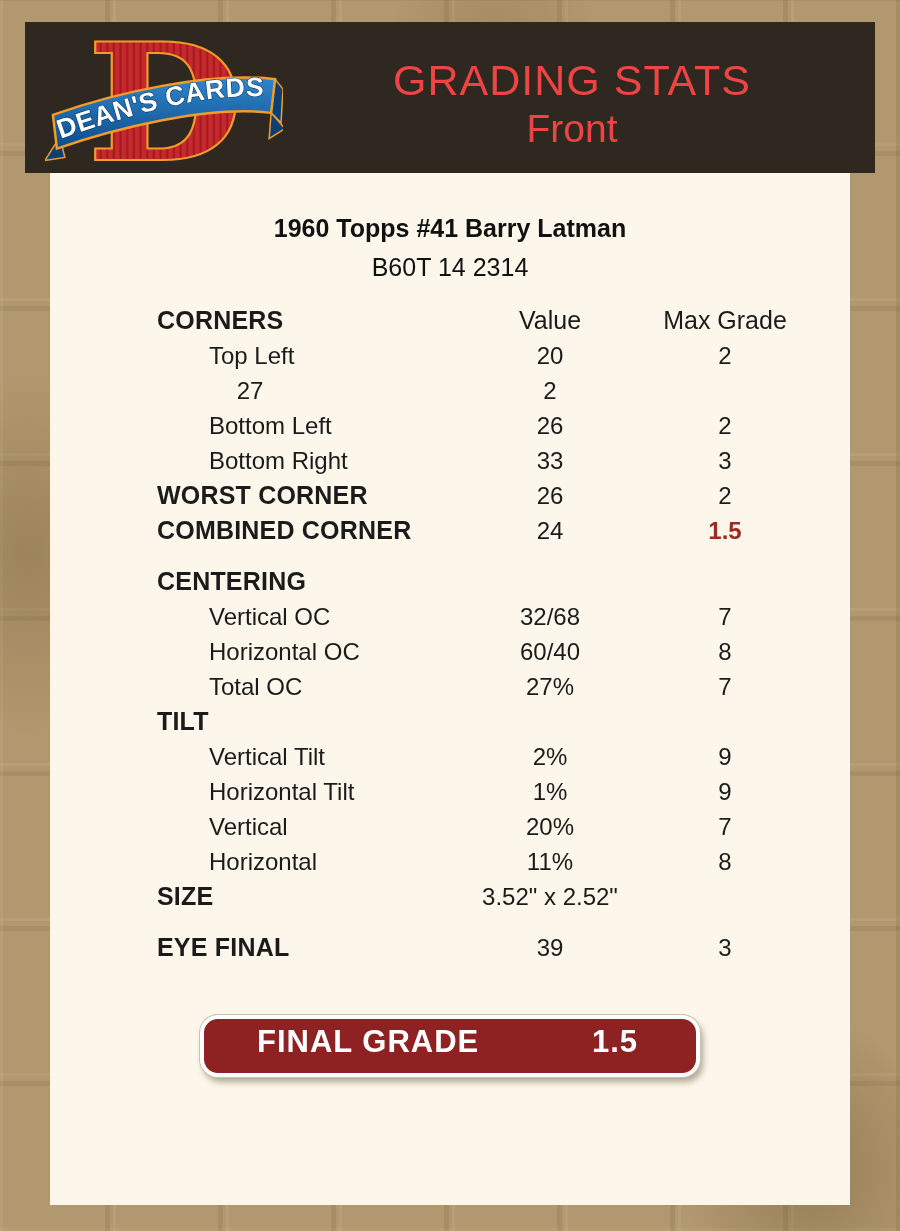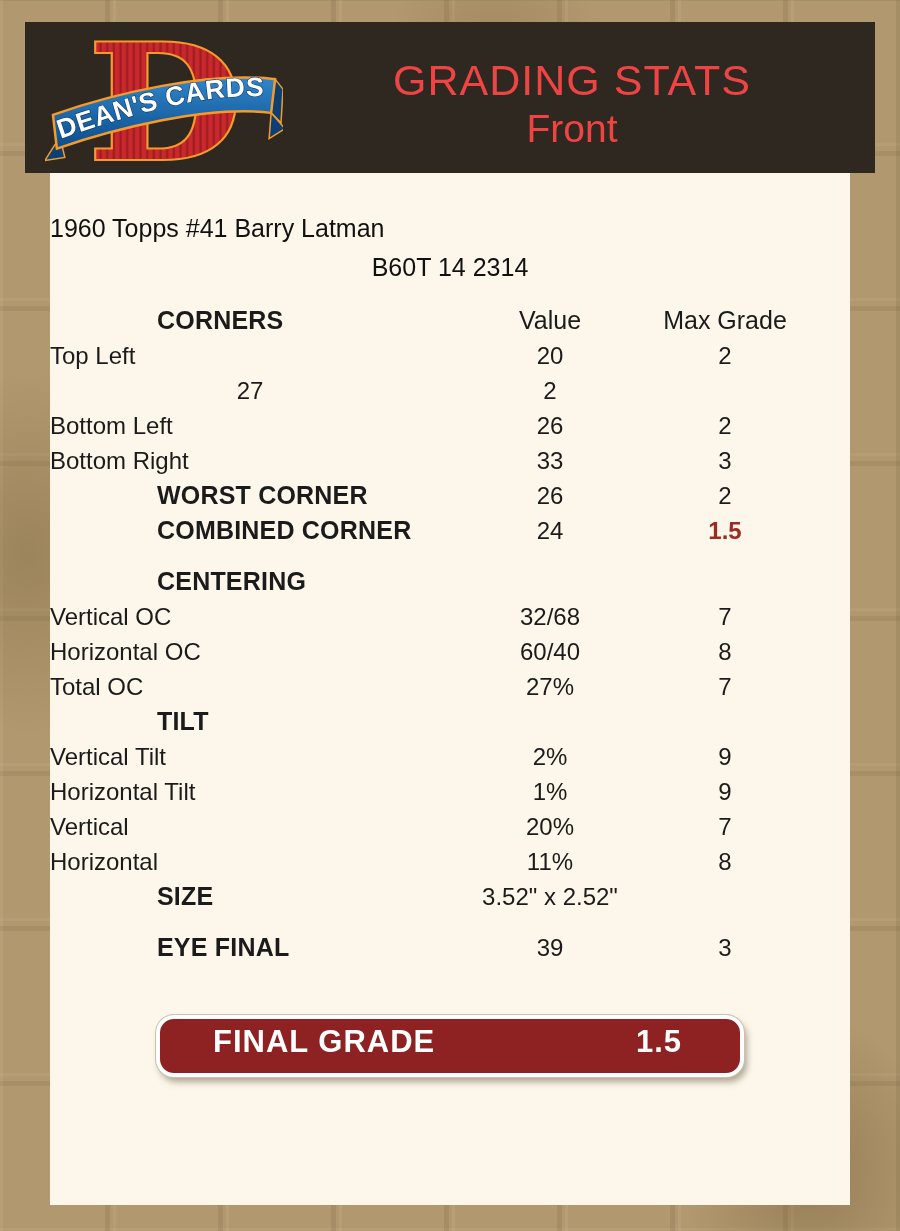--- a/index.html
+++ b/index.html
@@ -19,33 +19,33 @@
     background:#2f2820;display:flex;align-items:center;
   }
   .logo{width:238px;height:142px;margin-left:20px;flex:none}
   .header-text{flex:1;display:flex;flex-direction:column;justify-content:center;text-align:center;color:#ef4444;margin-top:10px;padding-right:14px}
   .header-title{font-size:43px;line-height:52px;letter-spacing:1px}
   .header-subtitle{font-size:39px;line-height:46px}
   .panel{
     position:absolute;left:50px;top:173px;width:800px;height:1032px;
     background:#fcf7ea;box-sizing:border-box;
   }
-  .card-title{margin-top:36px;font-size:25px;font-weight:normal;line-height:39px;color:#111}
+  .card-title{margin-top:36px;font-size:25px;font-weight:bold;text-align:center;line-height:39px;color:#111}
   .card-id{font-size:25px;text-align:center;line-height:39px;color:#111}
   .stats-table{margin-top:16px}
   .row{display:grid;grid-template-columns:400px 200px 150px;height:35px;align-items:center;font-size:24px;color:#1b1b1b}
   .cell{white-space:nowrap}
-  .cell.label{}
+  .cell.label{padding-left:159px}
   .row.section .cell.label,.row.total .cell.label,.row.header .cell.label{padding-left:107px;font-weight:bold;font-size:25px;letter-spacing:.2px}
   .row.header .cell{font-weight:normal;font-size:25px}
   .cell.value,.cell.max{text-align:center}
   .cell.max.highlight{color:#9c2b24;font-weight:bold}
   .row.gap{margin-top:16px}
   .final-grade{
-    margin:50px auto 0;width:588px;height:62px;background:#8e2222;
+    margin:50px auto 0;width:500px;height:62px;background:#8e2222;
     border:4px solid #ffffff;border-radius:18px;box-sizing:border-box;
     box-shadow:0 0 0 1px #c8c2b4, 3px 5px 6px rgba(115,100,80,.55);
     display:flex;align-items:center;justify-content:space-between;
     padding:0 58px 8px 53px;color:#ffffff;font-weight:bold;font-size:31px;letter-spacing:1px;
   }
 </style>
 </head>
 <body>
 
 <div class="header-bar">

